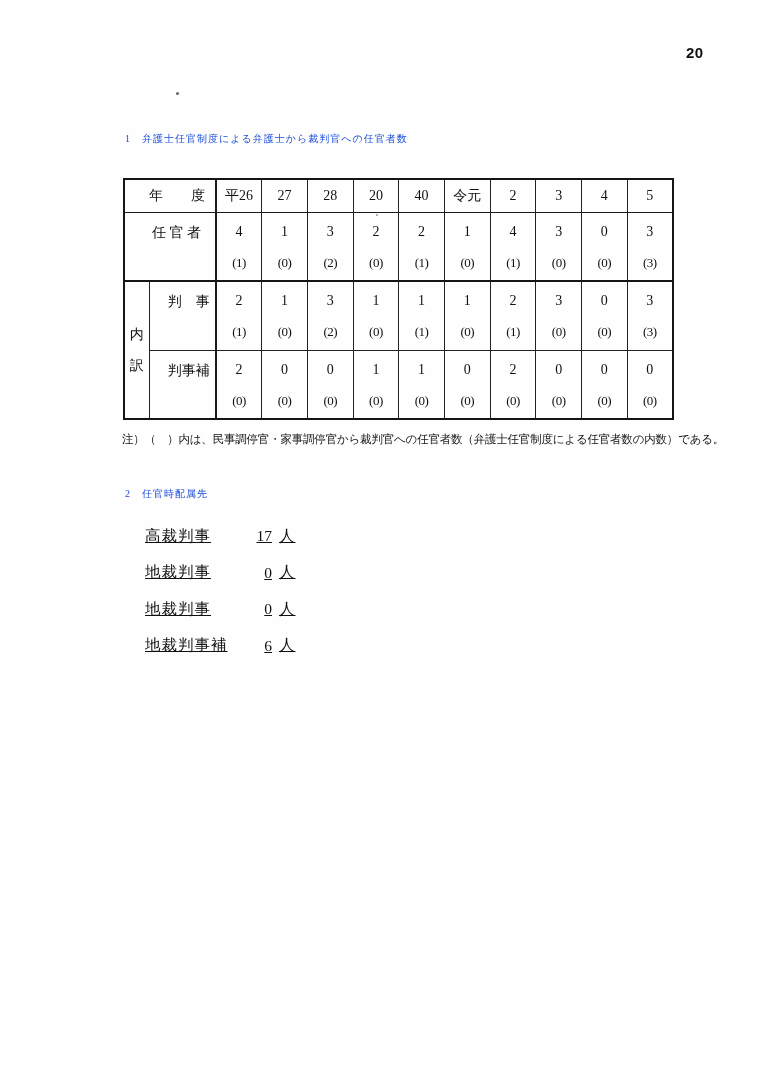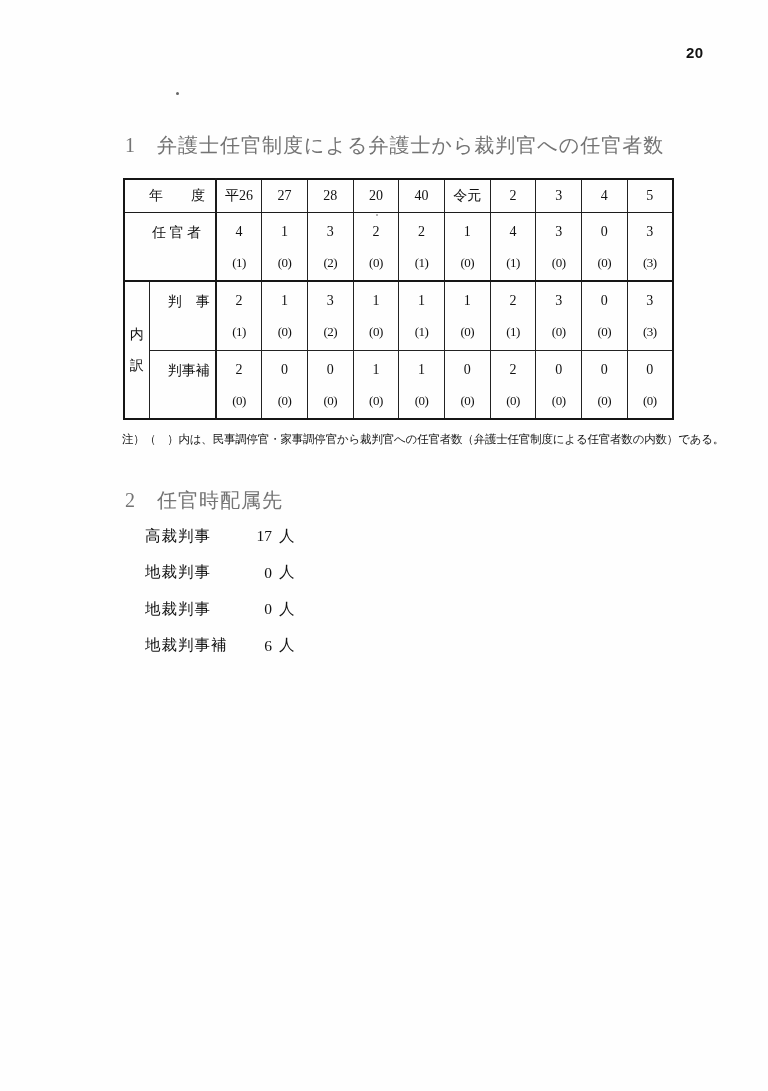--- a/index.html
+++ b/index.html
@@ -13,21 +13,21 @@
   .page{position:absolute;inset:0;background:#fefefe;overflow:hidden;}
 
   .page-number{
     position:absolute;top:44px;left:686px;
     font-family:"Liberation Sans","DejaVu Sans",sans-serif;
     font-size:15px;font-weight:600;letter-spacing:.5px;color:#111;
   }
 
   .section-heading{
     position:absolute;left:125px;
-    font-size:20px;letter-spacing:1px;color:#737373;
+    font-size:10px;letter-spacing:1px;color:#1d4ed8;
     white-space:nowrap;
   }
   .heading-1{top:132px;}
   .heading-2{top:487px;text-align:right;}
 
   
   .table-wrap{position:absolute;left:123px;top:178px;}
   table.main-table{
     border-collapse:collapse;table-layout:fixed;
     width:549px;
@@ -57,21 +57,21 @@
 
   
   .notes{position:absolute;left:122px;top:429px;width:570px;}
   .note-line{
     font-size:11.5px;line-height:20px;color:#161616;
     white-space:nowrap;letter-spacing:-.2px;
   }
 
   
   .assign-list{position:absolute;left:145px;top:518px;}
-  .assign-item{height:36.5px;display:flex;align-items:center;font-size:15.5px;color:#111;}
+  .assign-item{height:36.5px;display:flex;align-items:center;font-size:15.5px;color:#111;text-decoration:underline;}
   .assign-label{display:inline-block;width:95px;letter-spacing:1px;}
   .assign-value{display:inline-block;width:32px;text-align:right;}
   .assign-unit{display:inline-block;margin-left:7px;letter-spacing:1px;}
 
   
   .speck{position:absolute;background:#4a4a4a;border-radius:50%;}
   .speck-1{left:176px;top:92px;width:3px;height:3px;opacity:.85;}
   .speck-2{left:376px;top:214px;width:2px;height:2px;opacity:.55;}
 </style>
 </head>

